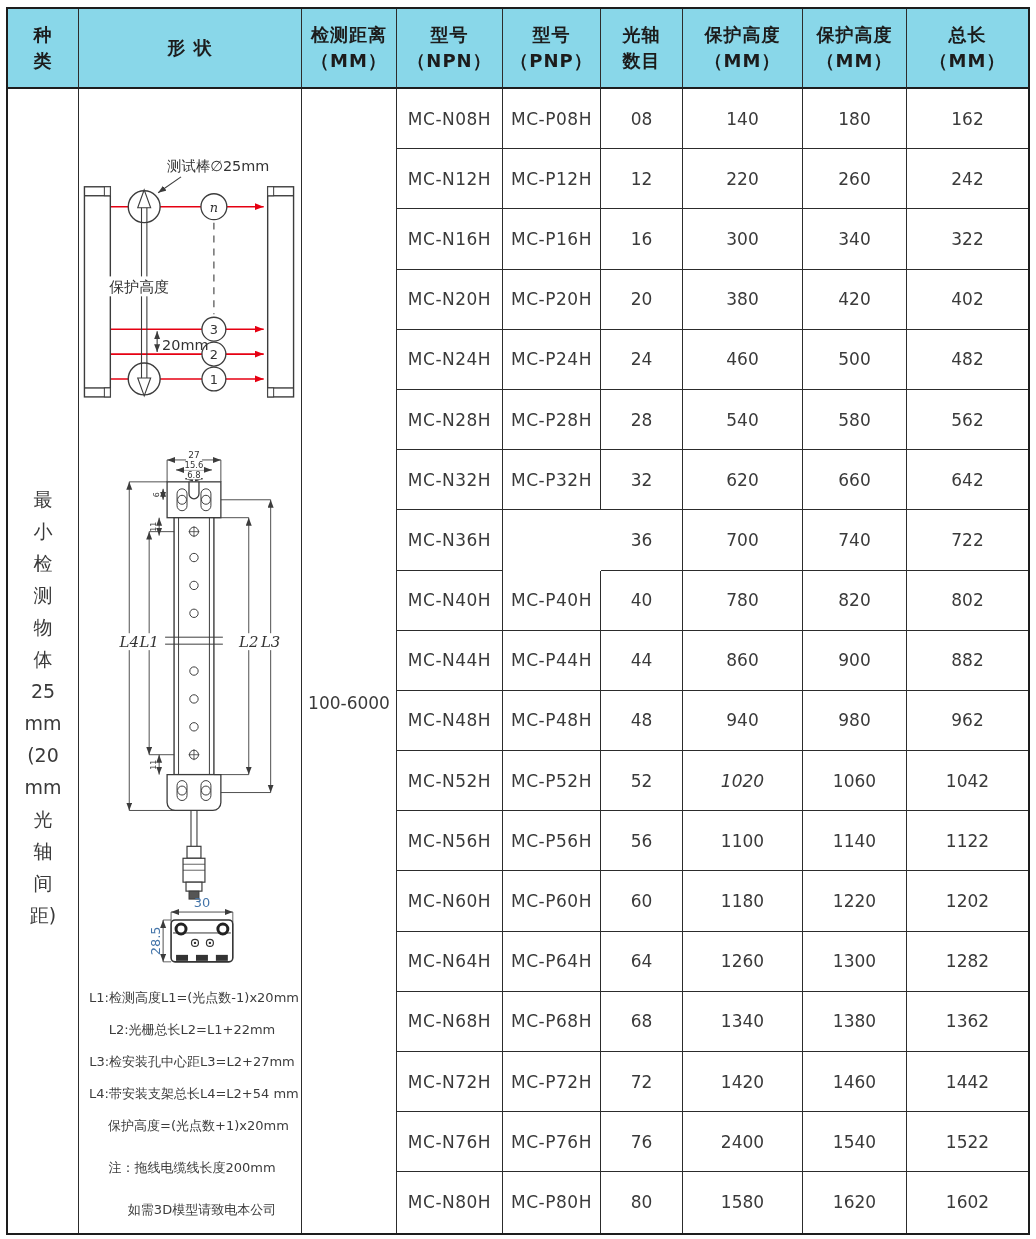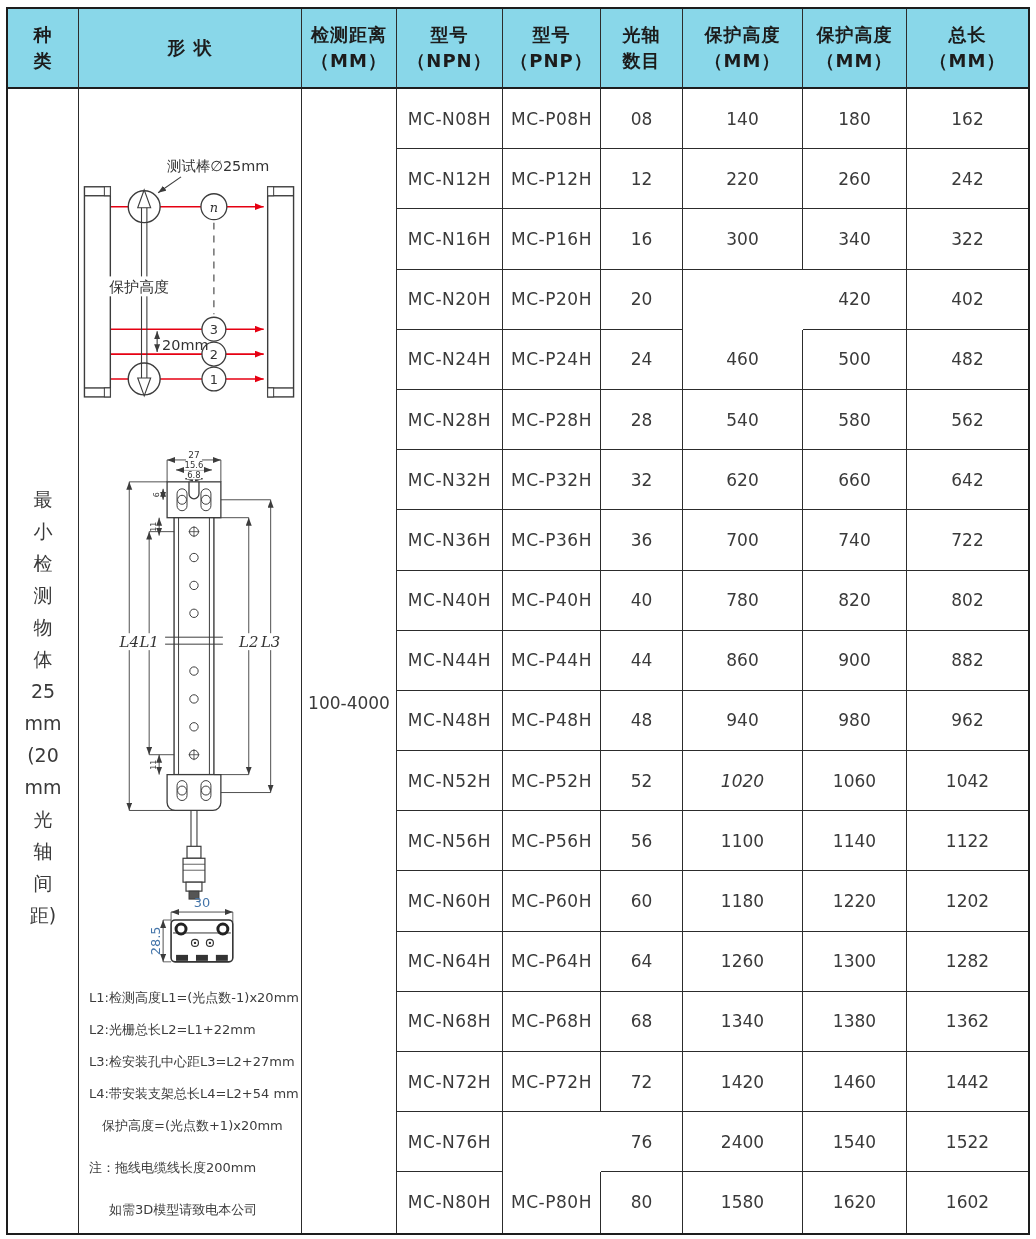--- a/index.html
+++ b/index.html
@@ -69,21 +69,21 @@
   }
   .mid-svg { margin-top: 12px; }
   .notes {
     margin-top: 24px;
     width: 100%;
     padding: 0 6px 0 10px;
     font-size: 13px;
     color: #3c3c3c;
     line-height: 1.55;
   }
-  .notes .note-line { margin-bottom: 12px; white-space: nowrap; }
+  .notes .note-line { margin-bottom: 12px; white-space: nowrap; text-align: center; }
   .notes .indent-1 { padding-left: 13px; }
   .notes .indent-2 { padding-left: 20px; }
   .notes .gap-top { margin-top: 22px; }
   svg text {
     font-family: "DejaVu Sans", "Liberation Sans", sans-serif;
   }
   svg .dim-label-serif {
     font-family: "DejaVu Serif", "Liberation Serif", serif;
     font-style: italic;
   }
@@ -349,21 +349,21 @@
         <div class="note-line">L2:光栅总长L2=L1+22mm</div>
         <div class="note-line">L3:检安装孔中心距L3=L2+27mm</div>
         <div class="note-line">L4:带安装支架总长L4=L2+54 mm</div>
         <div class="note-line indent-1">保护高度=(光点数+1)x20mm</div>
         <div class="note-line gap-top">注：拖线电缆线长度200mm</div>
         <div class="note-line gap-top indent-2">如需3D模型请致电本公司</div>
       </div>
     </div>
 
     <div class="cell dist-cell" style="grid-column:3;grid-row:2 / span 19">
-      <span>100-4000</span>
+      <span>100-6000</span>
     </div>
 
   <div class="cell data-cell model" style="grid-area: 2 / 4;">MC-N08H</div>
       <div class="cell data-cell model" style="grid-area: 2 / 5;">MC-P08H</div>
       <div class="cell data-cell" style="grid-area: 2 / 6;">08</div>
       <div class="cell data-cell" style="grid-area: 2 / 7;">140</div>
       <div class="cell data-cell" style="grid-area: 2 / 8;">180</div>
       <div class="cell data-cell col-last" style="grid-area: 2 / 9; text-align: center;">162</div>
       <div class="cell data-cell model" style="grid-area: 3 / 4;">MC-N12H</div>
       <div class="cell data-cell model" style="grid-area: 3 / 5;">MC-P12H</div>
@@ -373,20 +373,21 @@
       <div class="cell data-cell col-last" style="grid-area: 3 / 9;">242</div>
       <div class="cell data-cell model" style="grid-area: 4 / 4;">MC-N16H</div>
       <div class="cell data-cell model" style="grid-area: 4 / 5;">MC-P16H</div>
       <div class="cell data-cell" style="grid-area: 4 / 6;">16</div>
       <div class="cell data-cell" style="grid-area: 4 / 7;">300</div>
       <div class="cell data-cell" style="grid-area: 4 / 8;">340</div>
       <div class="cell data-cell col-last" style="grid-area: 4 / 9;">322</div>
       <div class="cell data-cell model" style="grid-area: 5 / 4;">MC-N20H</div>
       <div class="cell data-cell model" style="grid-area: 5 / 5;">MC-P20H</div>
       <div class="cell data-cell" style="grid-area: 5 / 6;">20</div>
+      <div class="cell data-cell" style="grid-area: 5 / 7;">380</div>
       <div class="cell data-cell" style="grid-area: 5 / 8;">420</div>
       <div class="cell data-cell col-last" style="grid-area: 5 / 9;">402</div>
       <div class="cell data-cell model" style="grid-area: 6 / 4;">MC-N24H</div>
       <div class="cell data-cell model" style="grid-area: 6 / 5;">MC-P24H</div>
       <div class="cell data-cell" style="grid-area: 6 / 6;">24</div>
       <div class="cell data-cell" style="grid-area: 6 / 7;">460</div>
       <div class="cell data-cell" style="grid-area: 6 / 8;">500</div>
       <div class="cell data-cell col-last" style="grid-area: 6 / 9;">482</div>
       <div class="cell data-cell model" style="grid-area: 7 / 4;">MC-N28H</div>
       <div class="cell data-cell model" style="grid-area: 7 / 5;">MC-P28H</div>
@@ -394,21 +395,20 @@
       <div class="cell data-cell" style="grid-area: 7 / 7;">540</div>
       <div class="cell data-cell" style="grid-area: 7 / 8;">580</div>
       <div class="cell data-cell col-last" style="grid-area: 7 / 9;">562</div>
       <div class="cell data-cell model" style="grid-area: 8 / 4;">MC-N32H</div>
       <div class="cell data-cell model" style="grid-area: 8 / 5;">MC-P32H</div>
       <div class="cell data-cell" style="grid-area: 8 / 6;">32</div>
       <div class="cell data-cell" style="grid-area: 8 / 7;">620</div>
       <div class="cell data-cell" style="grid-area: 8 / 8;">660</div>
       <div class="cell data-cell col-last" style="grid-area: 8 / 9;">642</div>
       <div class="cell data-cell model" style="grid-area: 9 / 4;">MC-N36H</div>
-      <div class="cell data-cell model" style="grid-area: 9 / 5;">MC-P36H</div>
       <div class="cell data-cell" style="grid-area: 9 / 6;">36</div>
       <div class="cell data-cell" style="grid-area: 9 / 7;">700</div>
       <div class="cell data-cell" style="grid-area: 9 / 8;">740</div>
       <div class="cell data-cell col-last" style="grid-area: 9 / 9;">722</div>
       <div class="cell data-cell model" style="grid-area: 10 / 4;">MC-N40H</div>
       <div class="cell data-cell model" style="grid-area: 10 / 5;">MC-P40H</div>
       <div class="cell data-cell" style="grid-area: 10 / 6;">40</div>
       <div class="cell data-cell" style="grid-area: 10 / 7;">780</div>
       <div class="cell data-cell" style="grid-area: 10 / 8;">820</div>
       <div class="cell data-cell col-last" style="grid-area: 10 / 9;">802</div>
@@ -454,20 +454,21 @@
       <div class="cell data-cell" style="grid-area: 17 / 7;">1340</div>
       <div class="cell data-cell" style="grid-area: 17 / 8;">1380</div>
       <div class="cell data-cell col-last" style="grid-area: 17 / 9;">1362</div>
       <div class="cell data-cell model" style="grid-area: 18 / 4;">MC-N72H</div>
       <div class="cell data-cell model" style="grid-area: 18 / 5;">MC-P72H</div>
       <div class="cell data-cell" style="grid-area: 18 / 6;">72</div>
       <div class="cell data-cell" style="grid-area: 18 / 7;">1420</div>
       <div class="cell data-cell" style="grid-area: 18 / 8;">1460</div>
       <div class="cell data-cell col-last" style="grid-area: 18 / 9;">1442</div>
       <div class="cell data-cell model" style="grid-area: 19 / 4;">MC-N76H</div>
+      <div class="cell data-cell model" style="grid-area: 19 / 5;">MC-P76H</div>
       <div class="cell data-cell" style="grid-area: 19 / 6;">76</div>
       <div class="cell data-cell" style="grid-area: 19 / 7;">2400</div>
       <div class="cell data-cell" style="grid-area: 19 / 8;">1540</div>
       <div class="cell data-cell col-last" style="grid-area: 19 / 9;">1522</div>
       <div class="cell data-cell model row-last" style="grid-area: 20 / 4;">MC-N80H</div>
       <div class="cell data-cell model row-last" style="grid-area: 20 / 5;">MC-P80H</div>
       <div class="cell data-cell row-last" style="grid-area: 20 / 6;">80</div>
       <div class="cell data-cell row-last" style="grid-area: 20 / 7;">1580</div>
       <div class="cell data-cell row-last" style="grid-area: 20 / 8;">1620</div>
       <div class="cell data-cell col-last row-last" style="grid-area: 20 / 9;">1602</div>

